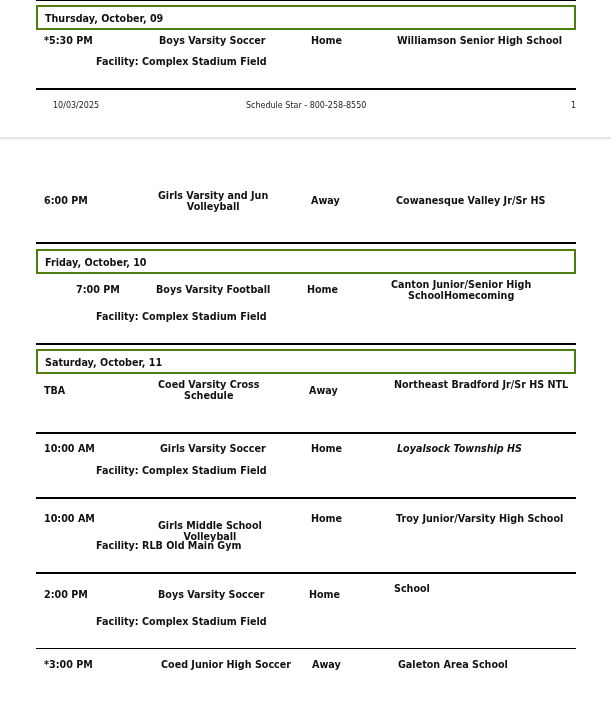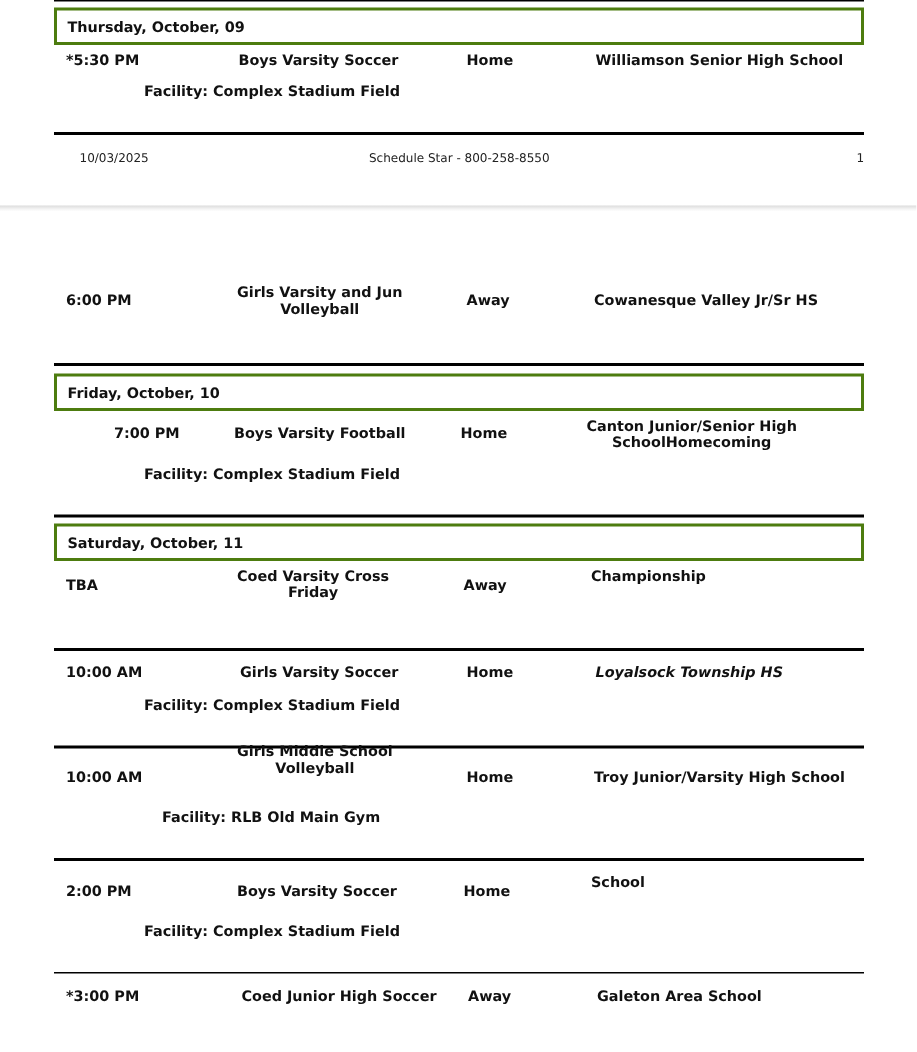--- a/index.html
+++ b/index.html
@@ -65,47 +65,47 @@
 <div class="hr" style="top:343px;height:2px;"></div>
 
 <div class="dayhdr" style="top:349px;">
   <span>Saturday, October, 11</span>
 </div>
 
 <div>
   <div class="abs b" style="left:44px;top:385px;">TBA</div>
   <div class="abs b" style="left:158px;top:379px;">
     <div>Coed Varsity Cross</div>
-    <div>Friday</div>
+    <div>Schedule</div>
   </div>
   <div class="abs b" style="left:309px;top:385px;">Away</div>
   <div class="abs b" style="left:394px;top:379px;">
-    <div>Championship</div>
+    <div>Northeast Bradford Jr/Sr HS NTL</div>
   </div>
 </div>
 <div class="hr" style="top:432px;height:2px;"></div>
 
 <div>
   <div class="abs b" style="left:44px;top:443px;">10:00 AM</div>
   <div class="abs b" style="left:160px;top:443px;">Girls Varsity Soccer</div>
   <div class="abs b" style="left:311px;top:443px;">Home</div>
   <div class="abs b" style="left:397px;top:443px;font-style:italic;">Loyalsock Township HS</div>
   <div class="abs b" style="left:96px;top:465px;">Facility: Complex Stadium Field</div>
 </div>
 <div class="hr" style="top:497px;height:2px;"></div>
 
 <div>
   <div class="abs b" style="left:44px;top:513px;">10:00 AM</div>
-  <div class="abs b" style="left:158px;top:496px;">
+  <div class="abs b" style="left:158px;top:520px;">
     <div>Girls Middle School</div>
     <div>Volleyball</div>
   </div>
   <div class="abs b" style="left:311px;top:513px;">Home</div>
   <div class="abs b" style="left:396px;top:513px;">Troy Junior/Varsity High School</div>
-  <div class="abs b" style="left:108px;top:540px;">Facility: RLB Old Main Gym</div>
+  <div class="abs b" style="left:96px;top:540px;">Facility: RLB Old Main Gym</div>
 </div>
 <div class="hr" style="top:572px;height:2px;"></div>
 
 <div>
   <div class="abs b" style="left:44px;top:589px;">2:00 PM</div>
   <div class="abs b" style="left:158px;top:589px;">Boys Varsity Soccer</div>
   <div class="abs b" style="left:309px;top:589px;">Home</div>
   <div class="abs b" style="left:394px;top:583px;">
     <div>School</div>
   </div>

